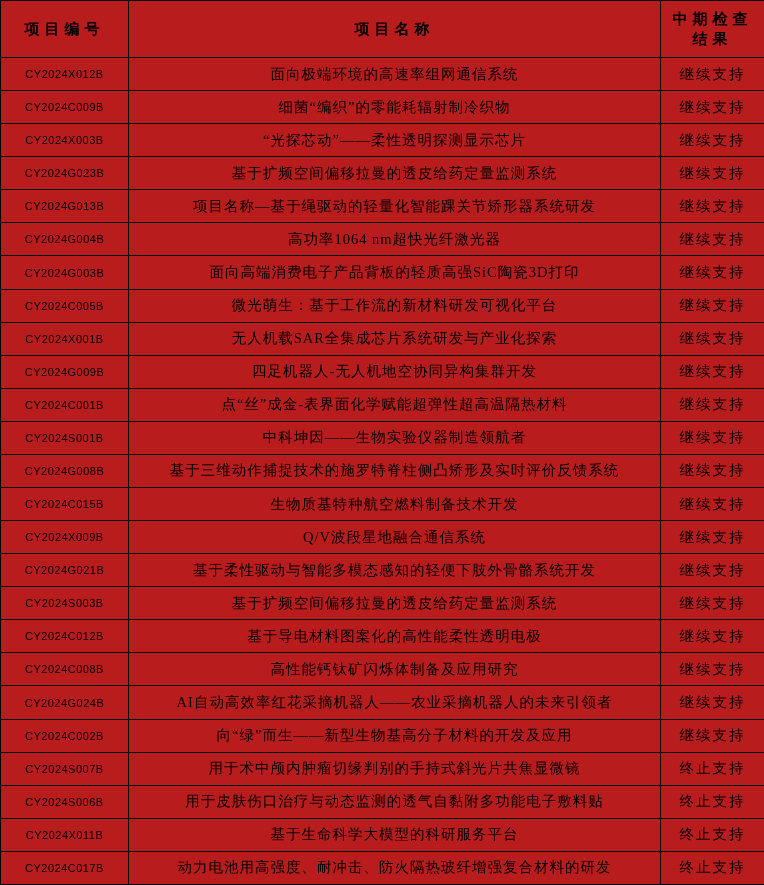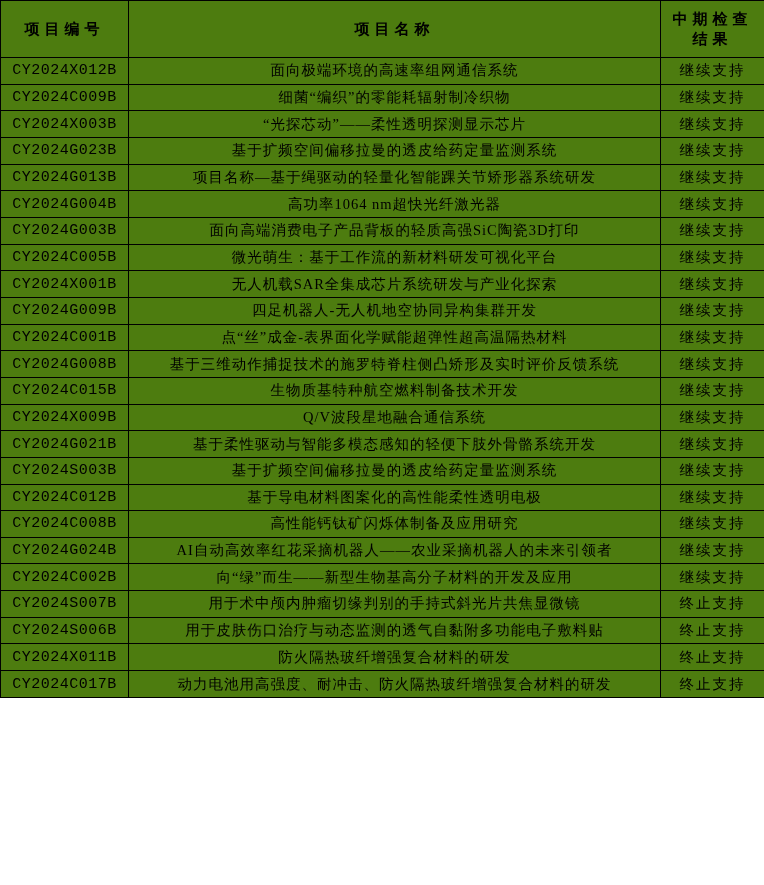--- a/index.html
+++ b/index.html
@@ -8,24 +8,24 @@
     background: #ffffff;
   }
   body {
     width: 764px;
     height: 885px;
     font-family: "Liberation Serif", "DejaVu Serif", serif;
     color: #000000;
   }
   table.review-table {
     width: 764px;
-    height: 698px;
+    height: 885px;
     border-collapse: collapse;
     table-layout: fixed;
-    background: #4d7c0f;
+    background: #b91c1c;
   }
   table.review-table col.c-code { width: 128px; }
   table.review-table col.c-name { width: 532px; }
   table.review-table col.c-result { width: 104px; }
   table.review-table th,
   table.review-table td {
     border: 1px solid #000000;
     text-align: center;
     vertical-align: middle;
     padding: 0 2px;
@@ -38,23 +38,23 @@
     font-weight: bold;
     font-size: 15px;
     letter-spacing: 5px;
     line-height: 1.35;
   }
   th .hwrap {
     margin: 0 auto;
     max-width: 86px;
   }
   td.code-cell {
-    font-size: 15px;
+    font-size: 11px;
     letter-spacing: 0.5px;
-    font-family: Liberation Mono, monospace;
+    font-family: Liberation Sans, sans-serif;
   }
   td.name-cell {
     font-size: 14.5px;
     letter-spacing: 1px;
   }
   td.result-cell {
     font-size: 14.5px;
     letter-spacing: 2px;
   }
 </style>
@@ -130,20 +130,25 @@
         <td class="code-cell">CY2024G009B</td>
         <td class="name-cell">四足机器人-无人机地空协同异构集群开发</td>
         <td class="result-cell">继续支持</td>
       </tr>
       <tr>
         <td class="code-cell">CY2024C001B</td>
         <td class="name-cell">点“丝”成金-表界面化学赋能超弹性超高温隔热材料</td>
         <td class="result-cell">继续支持</td>
       </tr>
       <tr>
+        <td class="code-cell">CY2024S001B</td>
+        <td class="name-cell">中科坤因——生物实验仪器制造领航者</td>
+        <td class="result-cell">继续支持</td>
+      </tr>
+      <tr>
         <td class="code-cell">CY2024G008B</td>
         <td class="name-cell">基于三维动作捕捉技术的施罗特脊柱侧凸矫形及实时评价反馈系统</td>
         <td class="result-cell">继续支持</td>
       </tr>
       <tr>
         <td class="code-cell">CY2024C015B</td>
         <td class="name-cell">生物质基特种航空燃料制备技术开发</td>
         <td class="result-cell">继续支持</td>
       </tr>
       <tr>
@@ -186,21 +191,21 @@
         <td class="name-cell">用于术中颅内肿瘤切缘判别的手持式斜光片共焦显微镜</td>
         <td class="result-cell">终止支持</td>
       </tr>
       <tr>
         <td class="code-cell">CY2024S006B</td>
         <td class="name-cell">用于皮肤伤口治疗与动态监测的透气自黏附多功能电子敷料贴</td>
         <td class="result-cell">终止支持</td>
       </tr>
       <tr>
         <td class="code-cell">CY2024X011B</td>
-        <td class="name-cell">防火隔热玻纤增强复合材料的研发</td>
+        <td class="name-cell">基于生命科学大模型的科研服务平台</td>
         <td class="result-cell">终止支持</td>
       </tr>
       <tr>
         <td class="code-cell">CY2024C017B</td>
         <td class="name-cell">动力电池用高强度、耐冲击、防火隔热玻纤增强复合材料的研发</td>
         <td class="result-cell">终止支持</td>
       </tr>
     </tbody>
 </table>
 

